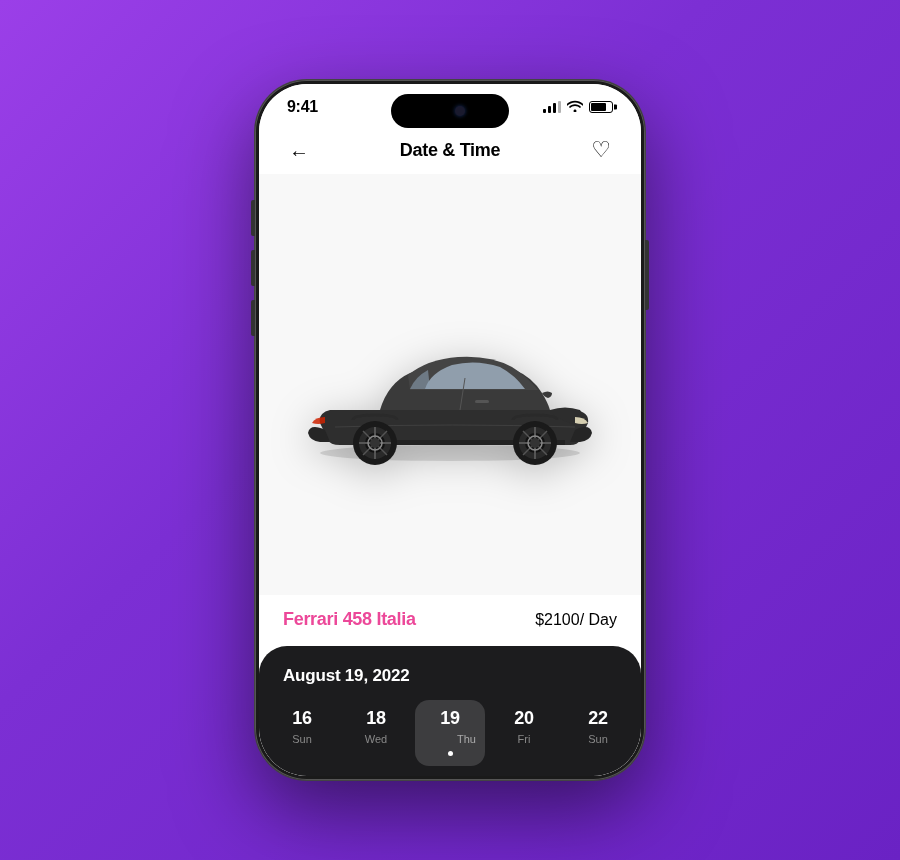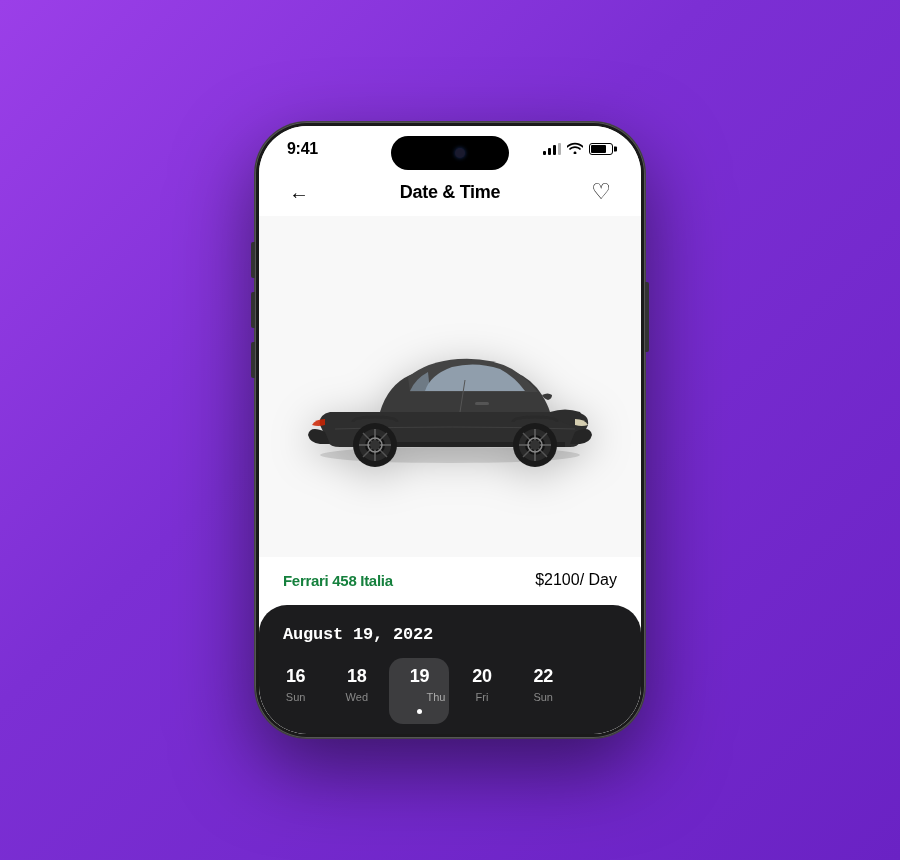--- a/index.html
+++ b/index.html
@@ -10,21 +10,21 @@
       background: linear-gradient(135deg, #9b3fe8 0%, #7c2fd4 40%, #6a22c4 100%);
       display: flex;
       align-items: center;
       justify-content: center;
       font-family: -apple-system, BlinkMacSystemFont, 'SF Pro Display', 'Helvetica Neue', sans-serif;
       overflow: hidden;
     }
 
     .phone-outer {
       width: 390px;
-      height: 616px;
+      height: 700px;
       background: #1a1a1a;
       border-radius: 52px;
       padding: 4px;
       box-shadow:
         0 0 0 1px #444,
         0 30px 80px rgba(0,0,0,0.5),
         inset 0 0 0 1px #555;
       position: relative;
     }
 
@@ -234,46 +234,45 @@
     
     .car-info {
       display: flex;
       justify-content: space-between;
       align-items: center;
       padding: 14px 24px 16px;
       background: #fff;
     }
 
     .car-name {
-      font-size: 15px;
+      font-size: 18px;
       font-weight: 700;
-      color: #15803d;
+      color: #ec4899;
       letter-spacing: -0.3px;
     }
 
     
     .calendar-section {
       background: #1c1c1e;
       border-radius: 28px 28px 0 0;
       padding: 20px 0 10px;
       flex-shrink: 0;
     }
 
     .calendar-date-label {
       font-size: 17px;
       font-weight: 700;
       color: #ffffff;
       padding: 0 24px 14px;
       letter-spacing: -0.2px;
-      font-family: Liberation Mono, monospace;
     }
 
     .calendar-grid {
       display: grid;
-      grid-template-columns: repeat(6, 1fr);
+      grid-template-columns: repeat(5, 1fr);
       gap: 4px;
       padding: 0 8px;
     }
 
     .calendar-day {
       display: flex;
       flex-direction: column;
       align-items: center;
       gap: 4px;
       padding: 8px 4px 10px;

